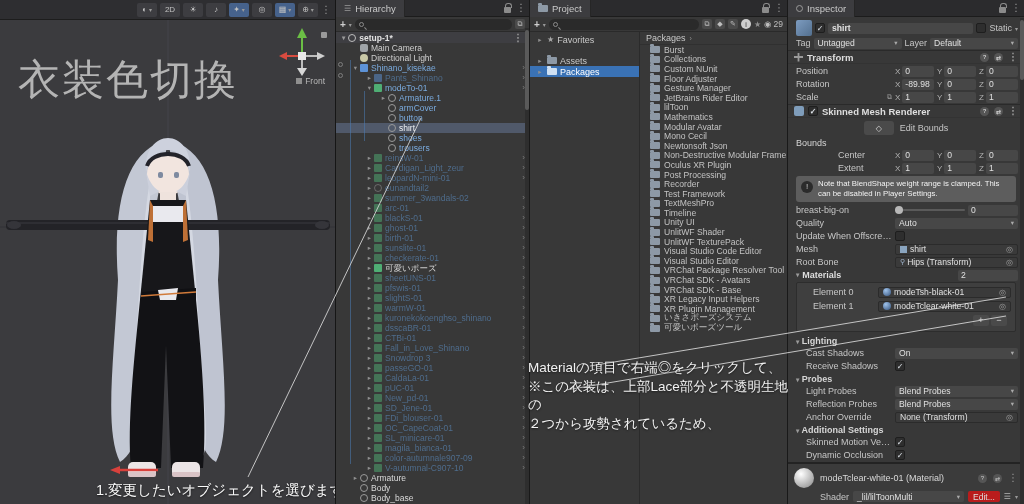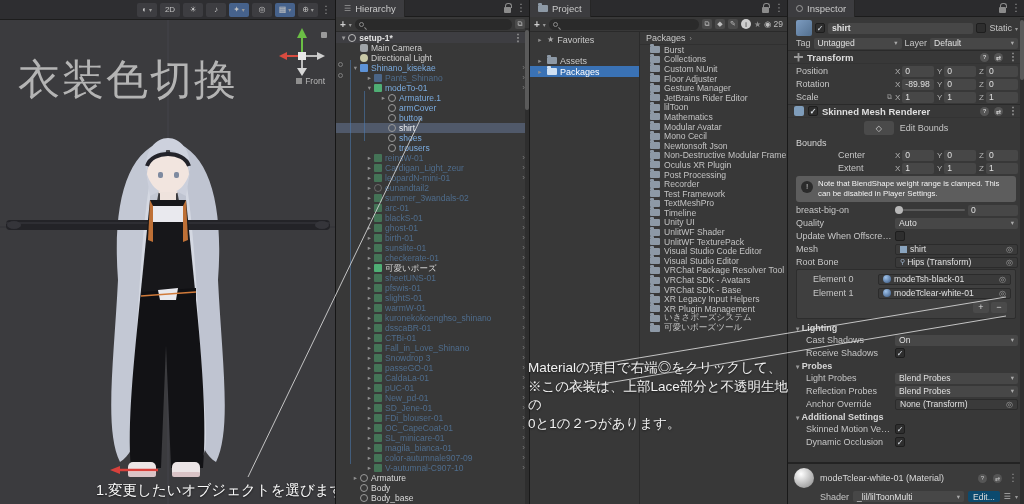--- a/index.html
+++ b/index.html
@@ -97,21 +97,21 @@
 .mdot{width:8px;height:8px;border-radius:50%;background:radial-gradient(circle at 35% 30%,#9fc2ea,#35537c);flex:none}
 .pm{display:flex;justify-content:flex-end;gap:2px;padding:2px 8px 3px}
 .pmb{width:16px;height:11px;background:#4a4a4a;border-radius:2px;color:#ddd;font-size:9px;line-height:10px;text-align:center}
 .ebw{display:flex;align-items:center;gap:6px;justify-content:center;padding:3px 0 2px}
 .ebtn{width:30px;height:14px;background:#4a4a4a;border-radius:3px;display:flex;align-items:center;justify-content:center;color:#cfcfcf;font-size:8px}
 .footerm{position:absolute;left:0;right:0;bottom:0;height:42px;background:#3b3b3b;border-top:2px solid #232323}
 .fm1{display:flex;align-items:center;gap:6px;padding:4px 6px 0}
 .sphere{width:20px;height:20px;border-radius:50%;background:radial-gradient(circle at 35% 30%,#ffffff,#a9a9a9 70%,#7e7e7e);flex:none}
 .fmt{font-size:9px;color:#d8d8d8;flex:1;white-space:nowrap;overflow:hidden}
 .fm2{display:flex;align-items:center;gap:4px;padding:3px 6px 0 32px;font-size:9px;color:#c6c6c6}
-.editb{height:11px;background:#0c4a6e;border-radius:2px;padding:0 5px;font-size:8.5px;color:#ddd;display:flex;align-items:center}
+.editb{height:11px;background:#b91c1c;border-radius:2px;padding:0 5px;font-size:8.5px;color:#ddd;display:flex;align-items:center}
 .burger{color:#b5b5b5;font-size:8px}
 
 #overlay{position:absolute;inset:0;pointer-events:none;z-index:25}
 </style>
 </head>
 <body>
 
 <div id="scene" class="panel">
   <div class="stoolbar">
     <span class="sbtn">◐<span class="ddv">▾</span></span>
@@ -814,20 +814,25 @@
       </span>
     </div>
   <div class="irow">
       <span class="ilab">Root Bone</span>
     <span class="fld obj">
         <span style="color:#9fb4cc;font-size:7px;margin-right:2px">⚲</span>
         <span>Hips (Transform)</span>
         <span class="picker">◎</span>
       </span>
     </div>
+  <div class="irow" style="font-weight:bold;color:#dedede">
+    <span class="tw" style="font-size:6.5px;color:#9a9a9a">▾</span>
+    <span>Materials</span>
+    <span class="nfld" style="max-width:60px;margin-left:auto;font-weight:normal">2</span>
+  </div>
   <div class="matbox">
     <div>
 
     <div class="matrow">
           <span class="mlab">Element 0</span>
           <span class="fld obj">
             <span class="mdot"></span>
             <span style="margin-left:3px">modeTsh-black-01</span>
             <span class="picker">◎</span>
           </span>
@@ -904,19 +909,19 @@
     </div>
   </div>
   <div class="scrollv" style="top:18px">
       <i style="top:2px;height:60px"></i>
     </div>
 </div>
 
 <div class="note-block">
   <div>Materialの項目で右端◎をクリックして、</div>
   <div>※この衣装は、上部Lace部分と不透明生地の</div>
-  <div>0と1の２つがあります。</div>
+  <div>２つから攻勢されているため、</div>
 </div>
 <svg id="overlay" width="1024" height="504">
   <line x1="421" y1="118" x2="248" y2="477" stroke="#dcdcdc" stroke-width="1" opacity="0.85"></line>
   <line x1="1006" y1="297" x2="590" y2="366" stroke="#dcdcdc" stroke-width="1" opacity="0.85"></line>
   <line x1="1006" y1="316" x2="566" y2="390" stroke="#dcdcdc" stroke-width="1" opacity="0.85"></line>
 </svg>
 
 </body></html>

